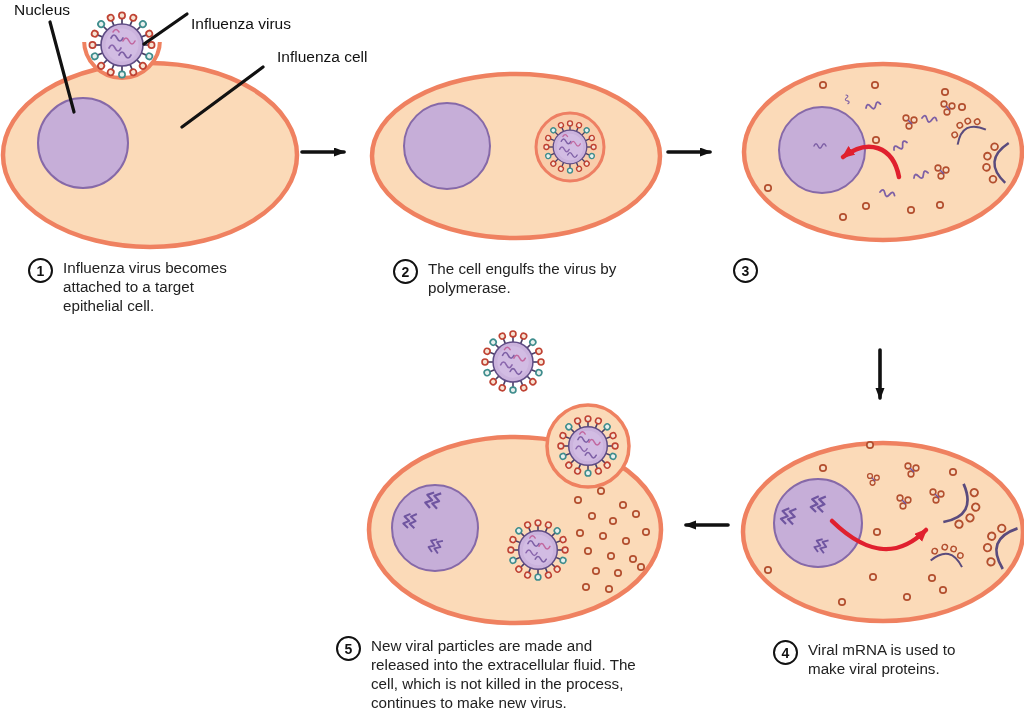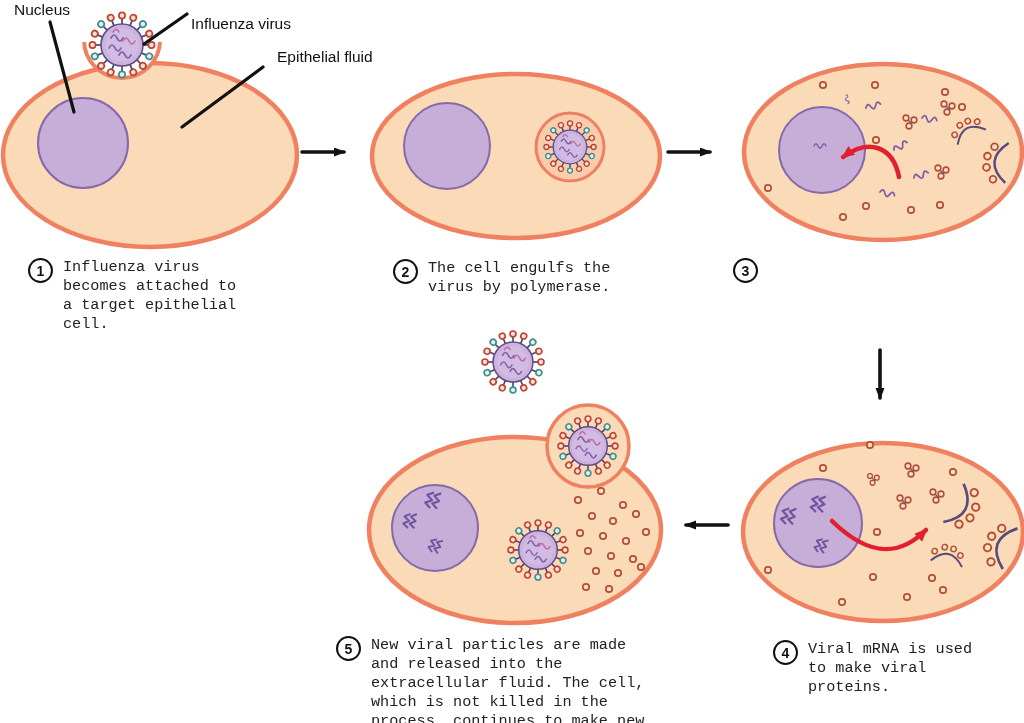--- a/index.html
+++ b/index.html
@@ -11,21 +11,21 @@
   .lbl{
     position:absolute;font-size:15.5px;color:#111;white-space:nowrap;
   }
   .step{position:absolute;display:flex;align-items:flex-start;gap:10px;}
   .step-num{
     width:21px;height:21px;border:2.2px solid #111;border-radius:50%;
     display:flex;align-items:center;justify-content:center;
     font-size:14px;font-weight:bold;color:#111;flex:none;margin-top:0px;
     background:#fff;
   }
-  .step-text{font-size:15.2px;line-height:1.25;color:#222;font-family:Liberation Mono, monospace;}
+  .step-text{font-size:15.2px;line-height:1.25;color:#222;}
   .w1{width:178px;} .w2{width:198px;} .w3{width:214px;} .w4{width:168px;} .w5{width:276px;}
 </style>
 </head>
 <body>
 
 <div id="stage">
 
 <svg id="diagram-svg" width="1024" height="723" viewBox="0 0 1024 723">
   <defs>
     <marker id="ahb" markerUnits="userSpaceOnUse" markerWidth="16" markerHeight="12" refX="10" refY="4.5" orient="auto">
@@ -218,21 +218,21 @@
 
   <g stroke="#111" stroke-width="3.2" stroke-linecap="round">
     <line x1="50" y1="22" x2="74" y2="112"></line>
     <line x1="187" y1="14" x2="144" y2="44"></line>
     <line x1="263" y1="67" x2="182" y2="127"></line>
   </g>
 </svg>
 
 <div class="lbl" style="left:14px;top:1px">Nucleus</div>
 <div class="lbl" style="left:191px;top:15px">Influenza virus</div>
-<div class="lbl" style="left:277px;top:48px">Epithelial fluid</div>
+<div class="lbl" style="left:277px;top:48px">Influenza cell</div>
 
 <div class="step" style="left:28px;top:258px">
   <div class="step-num">1</div>
   <div class="step-text w1">Influenza virus becomes attached to a target epithelial cell.</div>
 </div>
 
 <div class="step" style="left:393px;top:259px">
   <div class="step-num">2</div>
   <div class="step-text w2">The cell engulfs the virus by polymerase.</div>
 </div>

